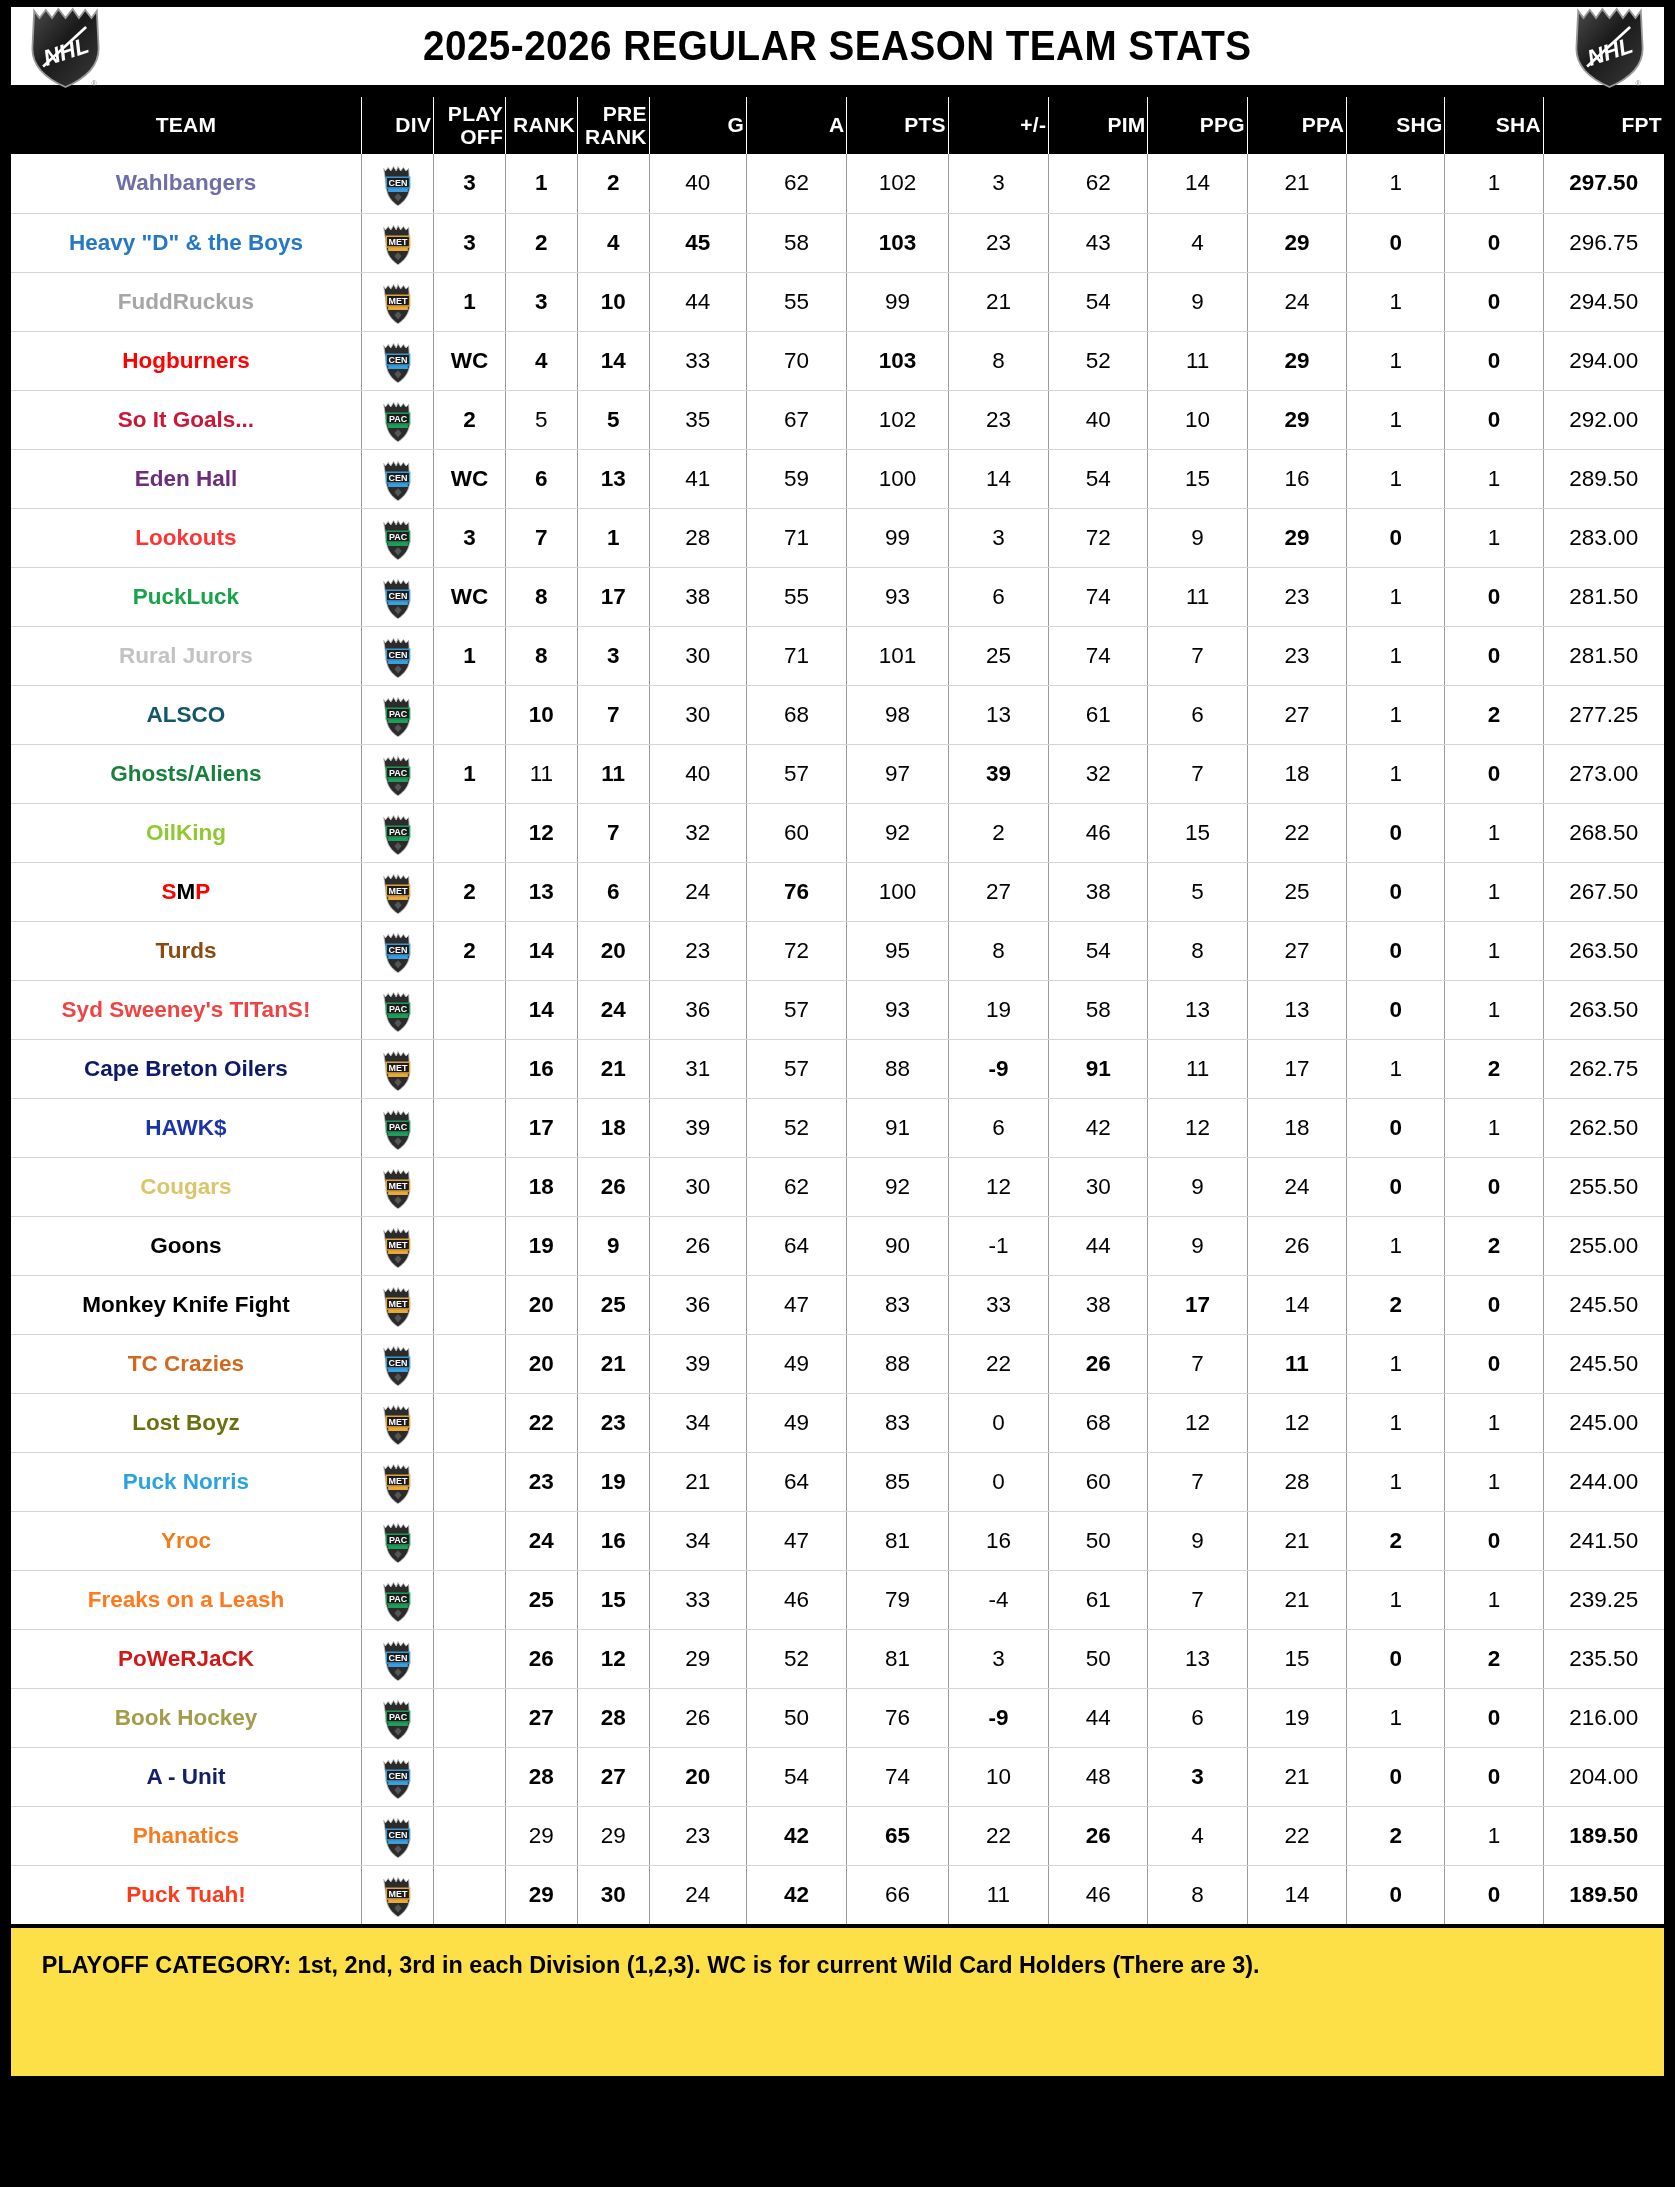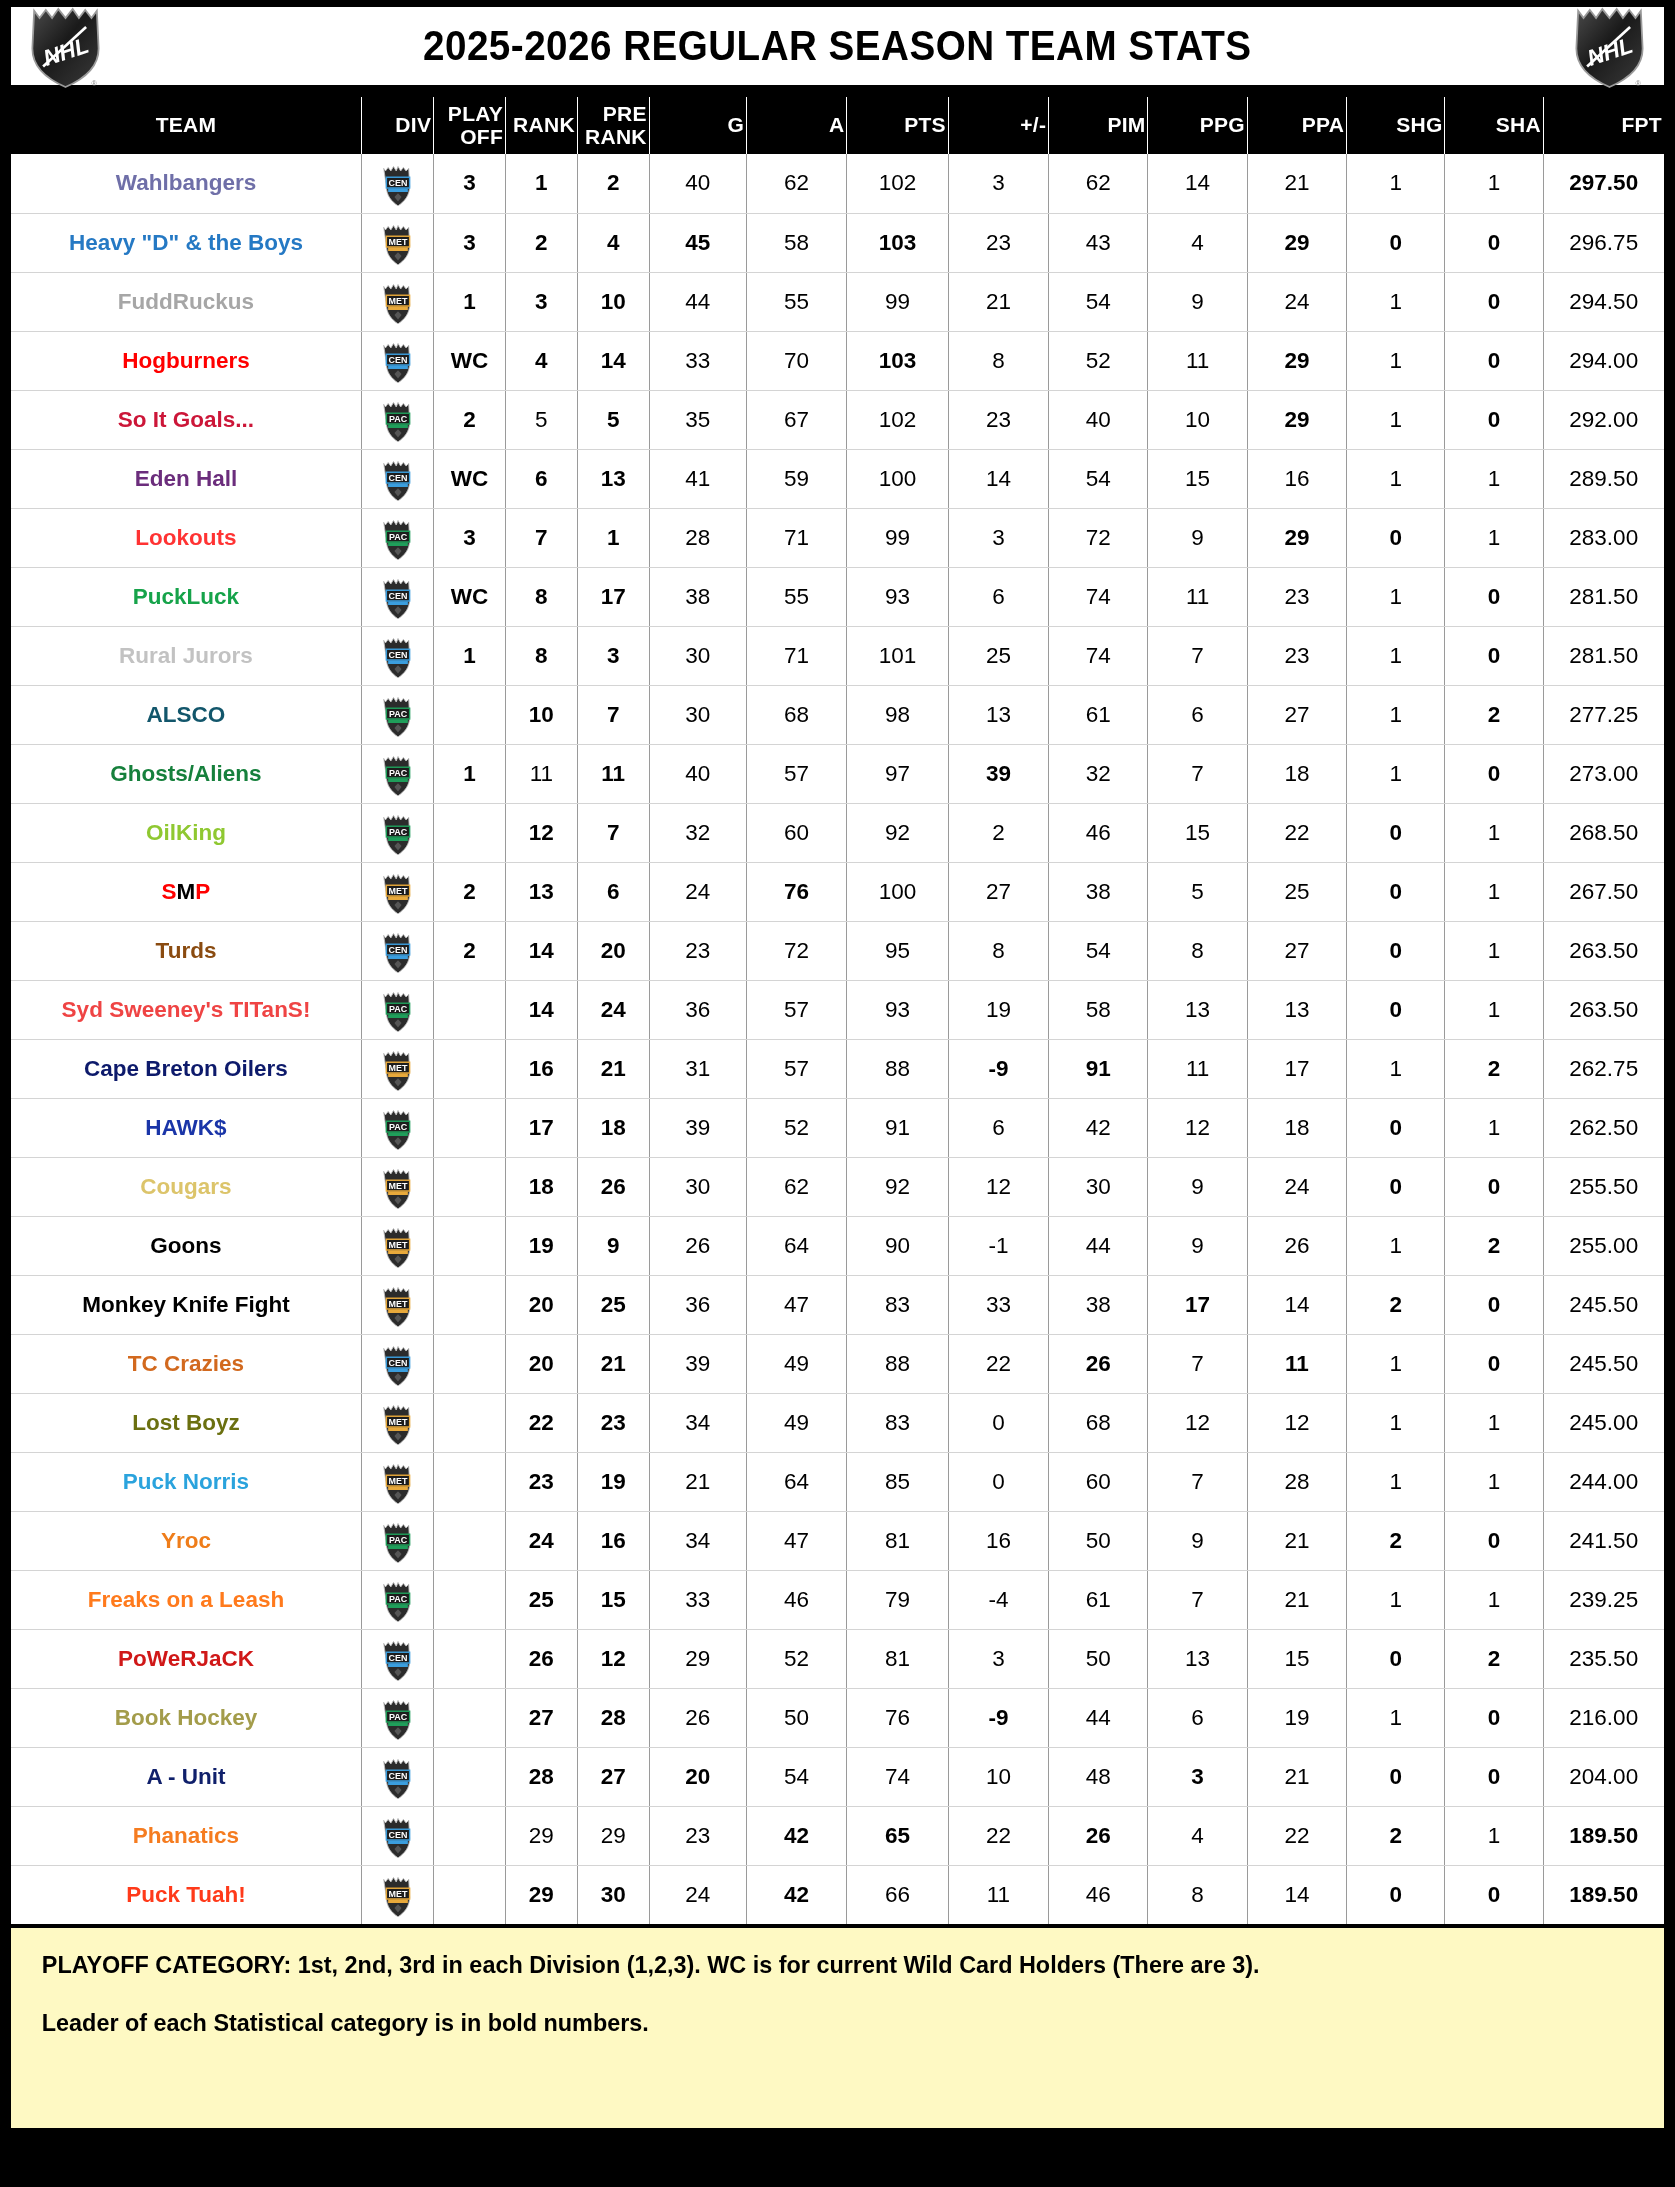--- a/index.html
+++ b/index.html
@@ -127,22 +127,22 @@
     vertical-align: middle;
   }
   .shield svg { display: block; }
 
   
   .legend {
     position: absolute;
     left: 10.8px;
     top: 1928px;
     width: 1653px;
-    height: 200px;
-    background: #fef9c3;
+    height: 148px;
+    background: #fde047;
     padding: 25px 31px 4px 31px;
   }
   .legend p {
     margin: 0 0 32px 0;
     font-size: 23.4px;
     font-weight: bold;
     color: #000;
     line-height: 1.1;
   }
   .legend p.red-note { color: #ff0000; margin-bottom: 0; }
@@ -945,17 +945,16 @@
             <td class="red">0</td>
             <td class="red">0</td>
             <td class="fpt red">189.50</td>
           </tr>
         </tbody>
     </table>
   </div>
 
   <div class="legend">
     <p>PLAYOFF CATEGORY:  1st, 2nd, 3rd in each Division (1,2,3).  WC is for current Wild Card Holders (There are 3).</p>
-    <p>Leader of each Statistical category is in bold numbers.</p>
   </div>
 
 </div>
 
 
 </body></html>

